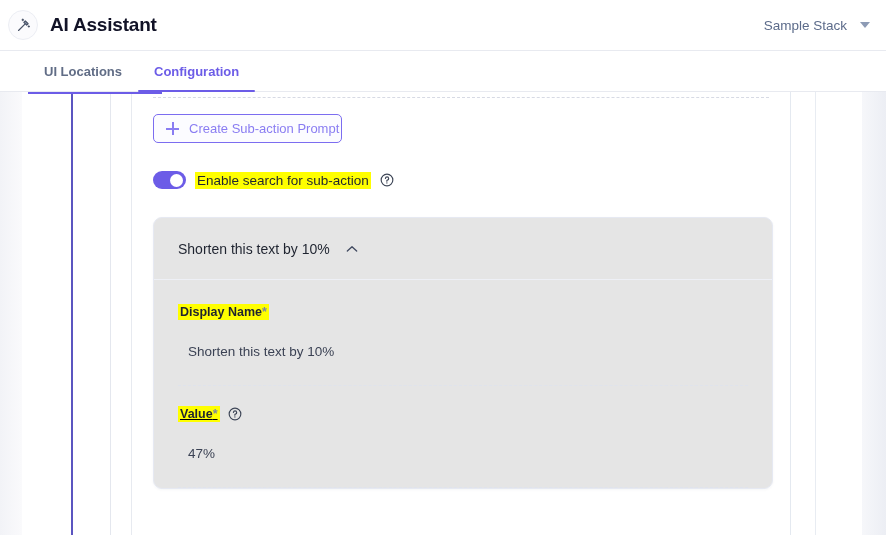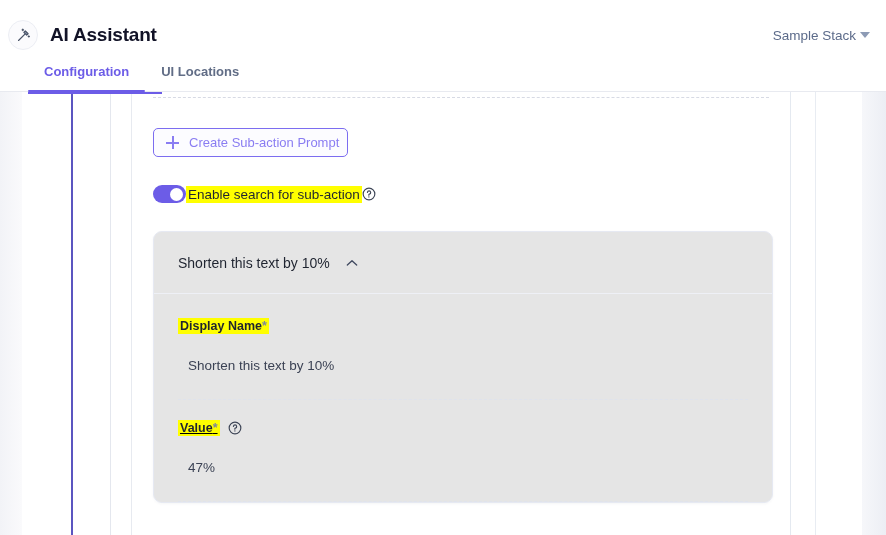--- a/index.html
+++ b/index.html
@@ -17,21 +17,21 @@
     position: relative;
     width: 886px;
     height: 535px;
     background: #ffffff;
     overflow: hidden;
   }
 
   
   .topbar {
     position: absolute;
-    top: 10px; left: 0;
+    top: 0; left: 0;
     width: 886px;
     height: 51px;
     background: #ffffff;
     border-bottom: 1px solid #e8eaf0;
     display: flex;
     align-items: center;
     padding: 0 16px 0 6px;
   }
 
   .app-badge {
@@ -55,21 +55,21 @@
     color: #121327;
     letter-spacing: -0.2px;
     white-space: nowrap;
   }
 
   .topbar-spacer { flex: 1 1 auto; }
 
   .stack-select {
     display: flex;
     align-items: center;
-    gap: 4px;
+    gap: 13px;
     font-size: 13.5px;
     color: #5c6b8a;
     cursor: pointer;
     white-space: nowrap;
   }
   .caret-down {
     width: 0; height: 0;
     border-left: 5px solid transparent;
     border-right: 5px solid transparent;
     border-top: 6px solid #8d9bb5;
@@ -181,47 +181,47 @@
     top: 22px;
     width: 620px;
   }
 
   
   .ghost-btn {
     display: inline-flex;
     align-items: center;
     gap: 10px;
     height: 29px;
-    padding: 0 8px 0 12px;
+    padding: 0 2px 0 12px;
     border: 1px solid #7c6df0;
     border-radius: 5px;
     background: #fcfcff;
     color: #8a7df2;
     font-size: 13px;
     cursor: pointer;
     white-space: nowrap;
-    margin-top: 14px;
   }
   .plus-glyph {
     position: relative;
     width: 13px; height: 13px;
     flex: 0 0 auto;
   }
   .plus-glyph::before, .plus-glyph::after {
     content:"";
     position:absolute;
     background:#8a7df2;
   }
   .plus-glyph::before { left: 6px; top: 0; width: 1.6px; height: 13px; }
   .plus-glyph::after  { top: 6px; left: 0; height: 1.6px; width: 13px; }
 
   
   .toggle-row {
     display: flex;
     align-items: center;
+    gap: 9px;
     margin-top: 28px;
   }
   .switch {
     position: relative;
     width: 33px;
     height: 18px;
     border-radius: 9px;
     background: #6c5ce7;
     cursor: pointer;
     flex: 0 0 auto;
@@ -336,25 +336,25 @@
 
     <div class="topbar-spacer"></div>
 
     <div class="stack-select">
       <span>Sample Stack</span>
       <span class="caret-down"></span>
     </div>
   </div>
 
   <div class="tabstrip">
+    <div class="tab">
+      <span>UI Locations</span>
+    </div>
     <div class="tab active">
       <span>Configuration</span>
-    </div>
-    <div class="tab">
-      <span>UI Locations</span>
     </div>
   </div>
 
   <div class="canvas">
     <div class="sheet">
 
       <div class="rail rail-primary"></div>
       <div class="rail rail-thin-a"></div>
       <div class="rail rail-thin-b"></div>
       <div class="rail rail-right-a"></div>

